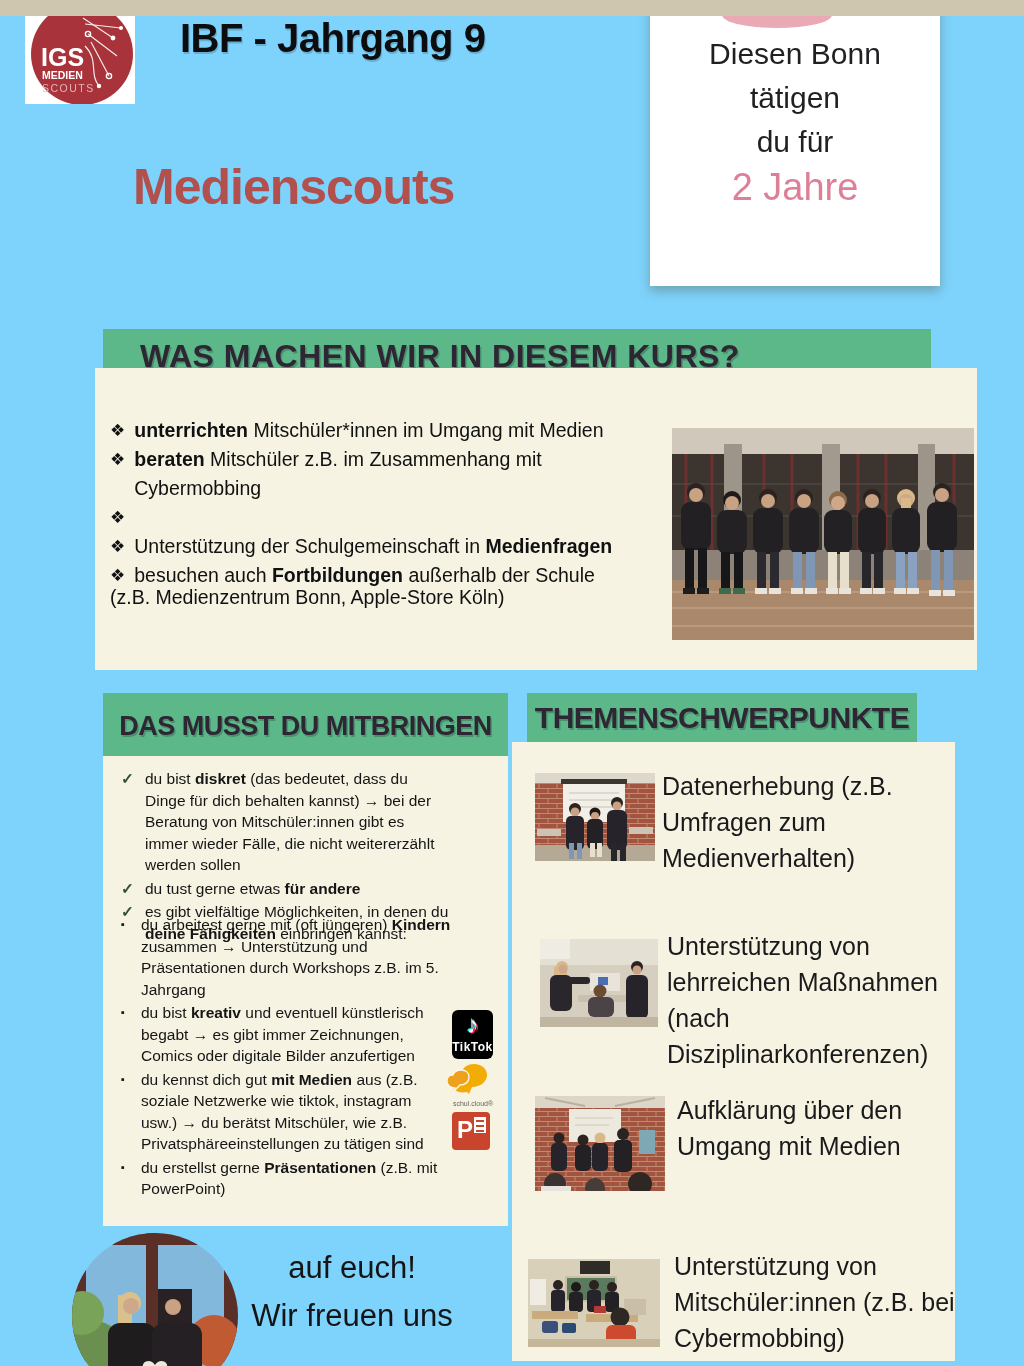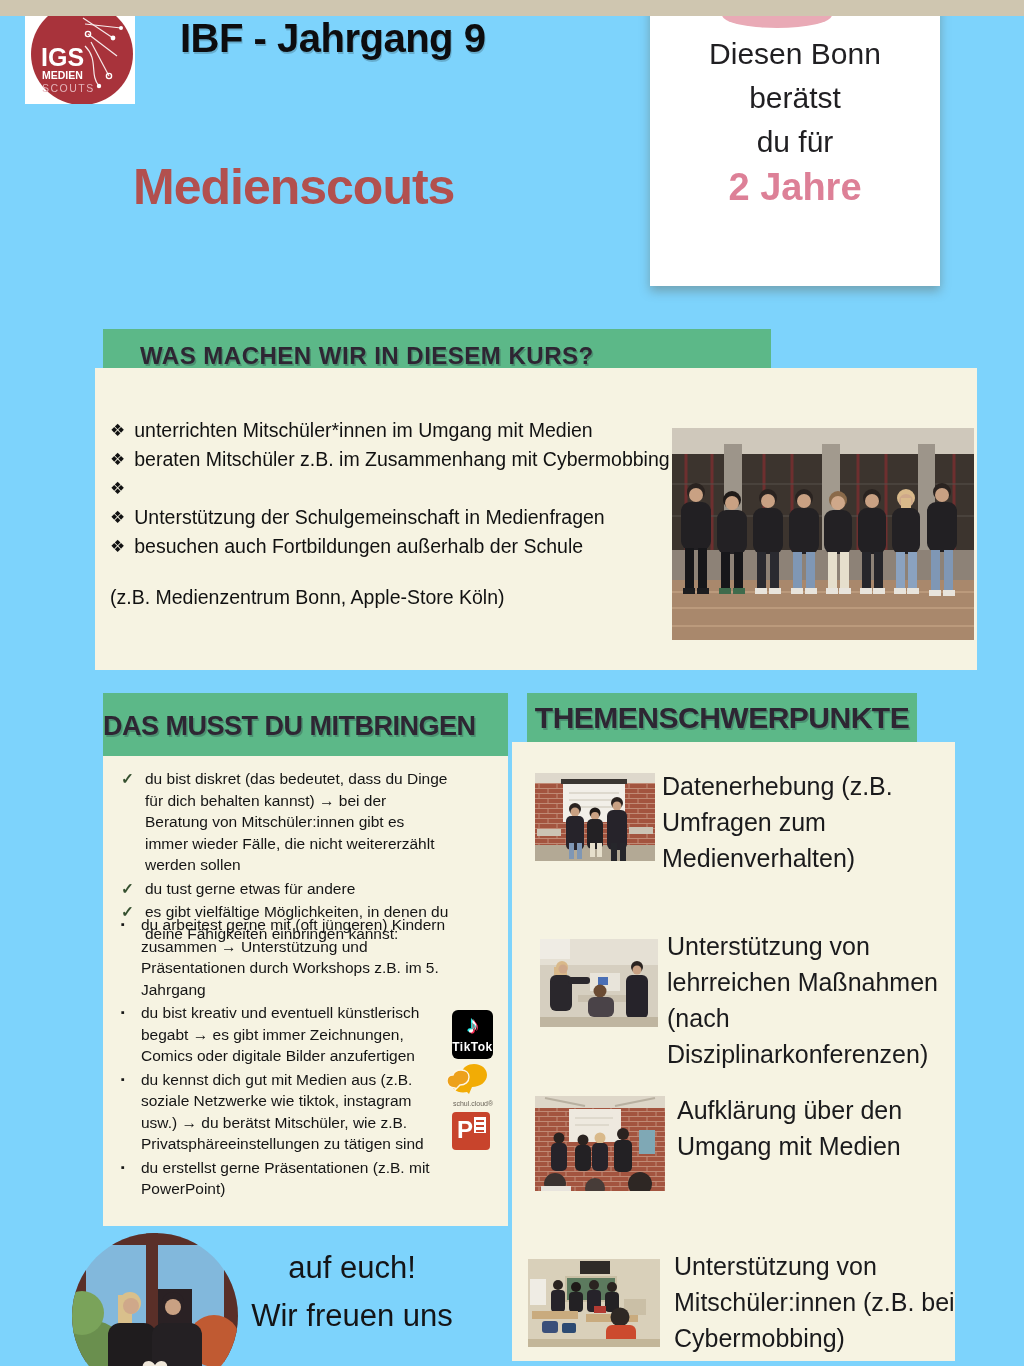--- a/index.html
+++ b/index.html
@@ -16,29 +16,29 @@
               letter-spacing:-1px;line-height:70px}
 
   
   .note-card{left:650px;top:-46px;width:290px;height:316px;background:#fff;
              box-shadow:0 5px 10px rgba(90,70,40,.35)}
   .note-blob{position:absolute;left:72px;top:32px;width:110px;height:26px;border-radius:50%;
              background:#e9aab6}
   .note-text{position:absolute;left:0;top:62px;width:100%;text-align:center;
              font-size:30px;line-height:44px;color:#201f22}
   .note-highlight{position:absolute;left:0;top:196px;width:100%;text-align:center;
-                  font-size:38px;font-weight:700;color:#dd8097}
+                  font-size:38px;font-weight:400;color:#dd8097}
 
   
   .band{background:#5cb888;color:#2e2633;font-weight:800;
         text-shadow:1.5px 2px 0 rgba(20,10,30,.22)}
-  .band-1{left:103px;top:313px;width:668px;height:53px;font-size:24px;line-height:54px;
+  .band-1{left:103px;top:313px;width:828px;height:53px;font-size:32px;line-height:54px;
           padding-left:37px;letter-spacing:.5px}
   .band-2{left:103px;top:677px;width:405px;height:63px;font-size:27px;line-height:66px;
-          letter-spacing:-.5px}
+          text-align:center;letter-spacing:-.5px}
   .band-3{left:527px;top:677px;width:390px;height:49px;font-size:30px;line-height:50px;
           text-align:center;letter-spacing:-.5px}
 
   
   .panel{background:#f6f3e2}
   .panel-1{left:95px;top:352px;width:882px;height:302px}
   .panel-2{left:103px;top:740px;width:405px;height:470px}
   .panel-3{left:512px;top:726px;width:443px;height:619px}
 
   
@@ -79,21 +79,21 @@
   .t2t{left:155px;top:186px;width:290px}
   .t3p{left:23px;top:354px;width:130px;height:95px}
   .t3t{left:165px;top:350px;width:270px}
   .t4p{left:16px;top:517px;width:132px;height:88px}
   .t4t{left:162px;top:506px;width:285px}
 
   
   .footer-photo{left:72px;top:1217px;width:166px;height:166px;border-radius:50%;overflow:hidden}
   .footer-msg{left:232px;top:1228px;width:240px;text-align:center;font-size:31px;
               line-height:48px;color:#141416}
-  b{font-weight:400}
+  b{font-weight:700}
 </style>
 </head>
 <body>
 
 <div class="page">
 
   <div class="abs logo-box">
     <svg width="110" height="88" viewBox="0 0 110 88">
       <rect width="110" height="88" fill="#ffffff"></rect>
       <circle cx="57" cy="38" r="51" fill="#a8333b"></circle>
@@ -117,21 +117,21 @@
     </svg>
   </div>
 
   <div class="abs course-label">IBF - Jahrgang 9</div>
   <div class="abs page-title">Medienscouts</div>
 
   <div class="abs note-card">
     <div class="note-blob"></div>
     <div class="note-text">
       <div>Diesen Bonn</div>
-      <div>berätst</div>
+      <div>tätigen</div>
       <div>du für</div>
     </div>
     <div class="note-highlight">2 Jahre</div>
   </div>
 
   <div class="abs band band-1">WAS MACHEN WIR IN DIESEM KURS?</div>
   <div class="abs panel panel-1"></div>
 
   <ul class="abs dlist">
     <li>

